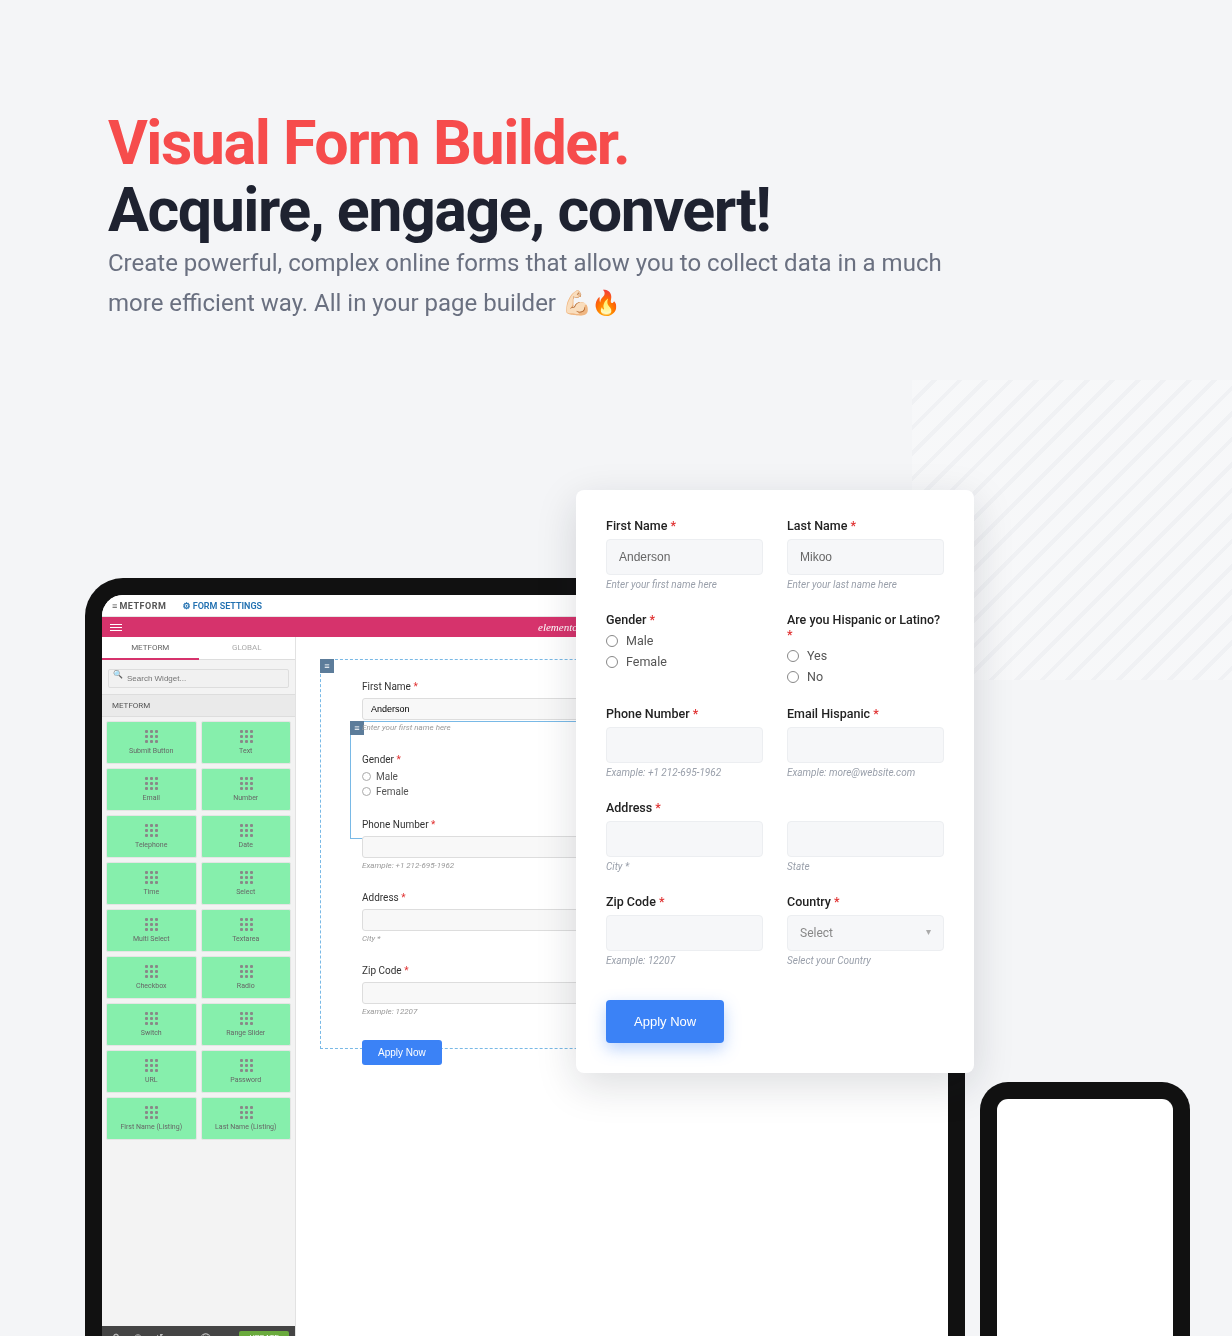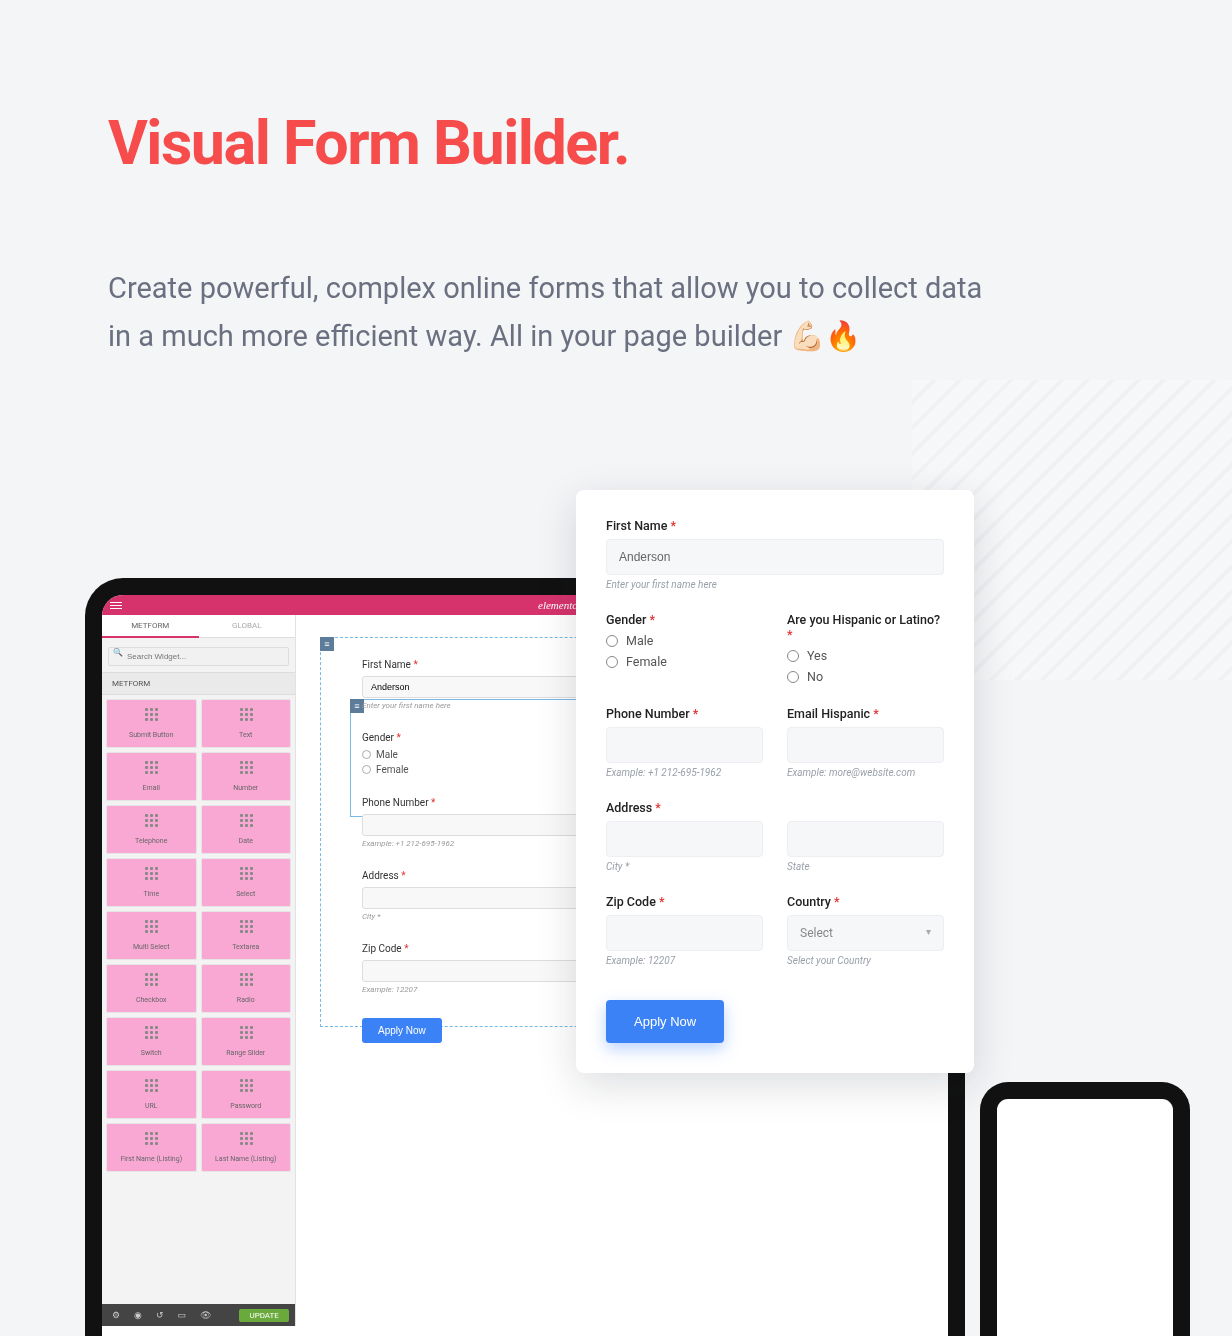--- a/index.html
+++ b/index.html
@@ -26,22 +26,21 @@
   }
   .hero h1 {
     font-size: 61px;
     font-weight: 700;
     line-height: 1.1;
     letter-spacing: -1.5px;
     color: #1e2230;
   }
   .hero h1 .accent { color: #f64c4c; }
   .hero .sub {
-    margin-top: 88px;
-    font-size: 29px;
+    font-size: 24px;
     font-weight: 400;
     line-height: 1.65;
     color: #6a7080;
     max-width: 880px;
   }
 
   
   .monitor {
     position: absolute;
     left: 85px;
@@ -99,22 +98,22 @@
   }
   .search .icon { position:absolute; left:5px; top:4px; font-size:8px; color:#999; }
   .cat {
     font-size: 8px; padding: 6px 10px; background:#eaeaea; border-top:1px solid #ddd; border-bottom:1px solid #ddd; color:#555;
   }
   .widgets {
     display: grid; grid-template-columns: 1fr 1fr; gap: 4px; padding: 4px;
     overflow: hidden;
   }
   .widget-card {
-    background:#f9a8d4; border:1px solid #e5e5e5; display:flex; flex-direction:column; align-items:center; justify-content:center;
-    padding: 8px 2px; font-size: 7px; color:#666; gap:11px; border-radius:2px;
+    background:#86efac; border:1px solid #e5e5e5; display:flex; flex-direction:column; align-items:center; justify-content:center;
+    padding: 8px 2px; font-size: 7px; color:#666; gap:5px; border-radius:2px;
   }
   .dots9 {
     width:12px; height:12px; display:grid; grid-template-columns:repeat(3,3px); grid-template-rows:repeat(3,3px); gap:2px;
   }
   .dots9 i{ background:#888; border-radius:1px; }
 
   .bottom-tools {
     margin-top:auto; height:22px; background:#444; display:flex; align-items:center; gap:14px; padding:0 10px; color:#ccc; font-size:9px;
   }
   .bottom-tools .spacer{flex:1;}
@@ -192,25 +191,30 @@
   }
 </style>
 </head>
 <body>
 
 <div class="bg-lines"></div>
 
 <div class="hero">
   <h1>
     <span class="accent">Visual Form Builder</span><span class="accent">.</span><br>
+    <span>Acquire, engage, convert!</span>
   </h1>
   <p class="sub">Create powerful, complex online forms that allow you to collect data in a much more efficient way. All in your page builder 💪🏻🔥</p>
 </div>
 
 <div class="monitor">
+  <div class="editor-bar">
+    <span>≡ <span class="brand">METFORM</span></span>
+    <span class="settings">⚙ <span>FORM SETTINGS</span></span>
+  </div>
   <div class="elementor-header">
     <span class="burger">
         <span></span>
         <span></span>
         <span></span>
       </span>
     <span class="title">elementor</span>
     <span class="burger">
         <span></span>
         <span></span>
@@ -537,20 +541,25 @@
   </div>
 </div>
 
 <div class="form-card">
   <div class="fc-row">
     <div class="fc-col">
       <label class="fc-label"><span>First Name</span> <span class="req">*</span></label>
       <input class="fc-input" value="Anderson" style="">
       <div class="fc-hint">Enter your first name here</div>
     </div>
+    <div class="fc-col">
+      <label class="fc-label"><span>Last Name</span> <span class="req">*</span></label>
+      <input class="fc-input" value="Mikoo" style="">
+      <div class="fc-hint">Enter your last name here</div>
+    </div>
   </div>
 
   <div class="fc-row">
     <div class="fc-col">
       <label class="fc-label"><span>Gender</span> <span class="req">*</span></label>
       <div class="fc-radio">
           <span class="r"></span>
           <span>Male</span>
         </div>
       <div class="fc-radio">

